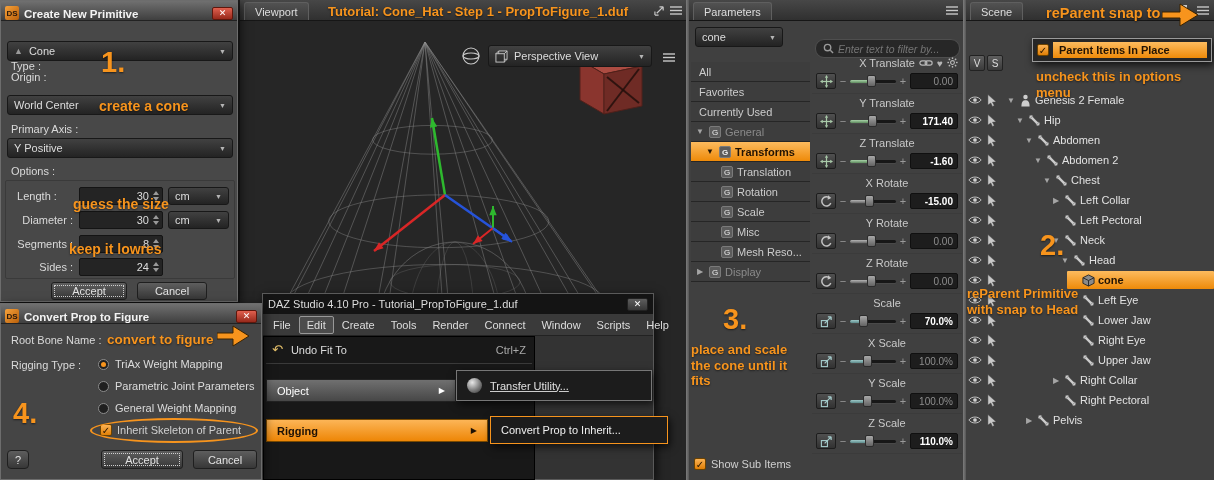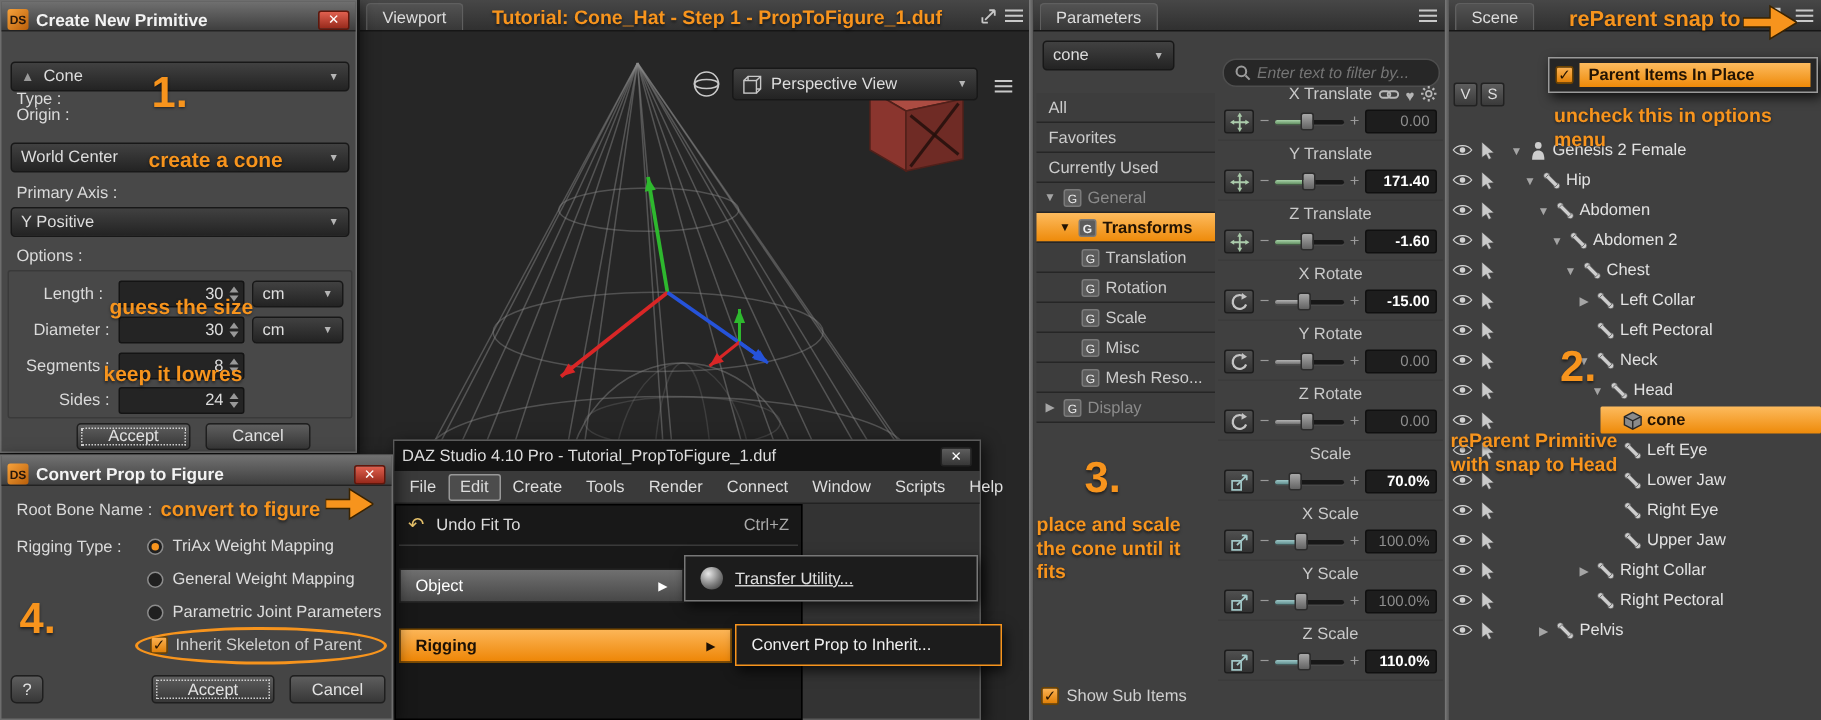--- a/index.html
+++ b/index.html
@@ -1037,21 +1037,21 @@
       <span class="car">▼</span>
     </div>
     <span class="lbl" style="left:10px;top:122px;">Primary Axis :</span>
     <div class="dd" style="left:6px;top:137px;width:226px;height:20px;">
       <span>Y Positive</span>
       <span class="car">▼</span>
     </div>
     <span class="lbl" style="left:10px;top:164px;">Options :</span>
     <div class="groove" style="left:4px;top:179px;width:230px;height:99px;"></div>
 
-    <span class="lbl" style="left:0;top:189px;width:72px;text-align:left;margin-left:28px;">Length :</span>
+    <span class="lbl" style="left:0;top:189px;width:72px;text-align:center;">Length :</span>
     <div class="spin" style="left:78px;top:186px;width:84px;height:18px;"><span>30</span><span class="upd"></span><span class="dnd"></span></div>
     <div class="dd" style="left:167px;top:186px;width:61px;height:18px;">
         <span>cm</span>
         <span class="car">▼</span>
       </div>
 
     <span class="lbl" style="left:0;top:213px;width:72px;text-align:right;">Diameter :</span>
     <div class="spin" style="left:78px;top:210px;width:84px;height:18px;"><span>30</span><span class="upd"></span><span class="dnd"></span></div>
     <div class="dd" style="left:167px;top:210px;width:61px;height:18px;">
         <span>cm</span>
@@ -1089,25 +1089,25 @@
     <span class="lbl" style="left:10px;top:55px;">Rigging Type :</span>
     <div class="abs" id="rigging-options" style="left:97px;top:49px;width:162px;">
         <div class="radiorow">
           <span class="radio on">
             <span class="dot"></span>
           </span>
           <span class="rlabel">TriAx Weight Mapping</span>
         </div>
         <div class="radiorow">
           <span class="radio"></span>
-          <span class="rlabel">General Weight Mapping</span>
+          <span class="rlabel">Parametric Joint Parameters</span>
         </div>
         <div class="radiorow">
           <span class="radio"></span>
-          <span class="rlabel">Parametric Joint Parameters</span>
+          <span class="rlabel">General Weight Mapping</span>
         </div>
       </div>
     <span class="ann step" style="left:12px;top:92px;">4.</span>
     <div class="ellipse" style="left:89px;top:114px;width:168px;height:25px;"></div>
     <div class="chkrow" style="left:99px;top:120px;">
       <span class="cbx">✓</span>
       <span>Inherit Skeleton of Parent</span>
     </div>
     <div class="btn" style="left:6px;top:146px;width:22px;height:19px;border-radius:4px;">?</div>
     <div class="btn focus" style="left:100px;top:146px;width:82px;height:19px;">Accept</div>

